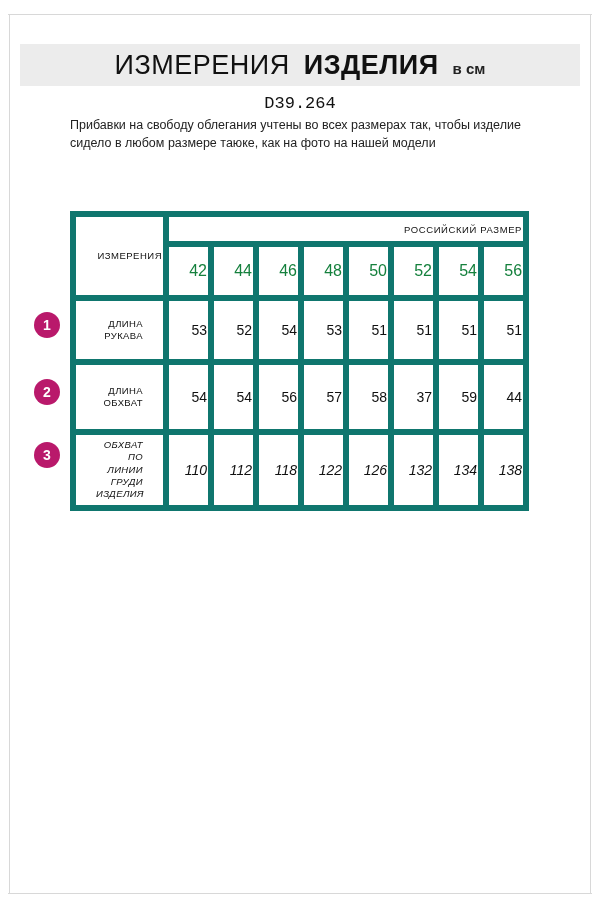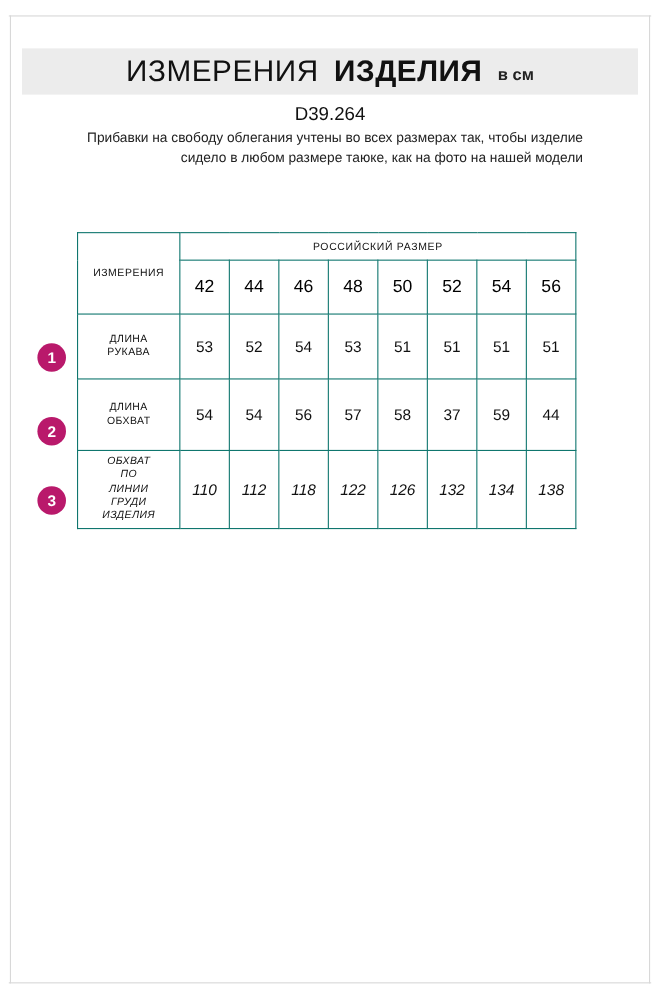--- a/index.html
+++ b/index.html
@@ -100,48 +100,49 @@
   }
 
   .article-code {
     position: absolute;
     left: 0;
     top: 90px;
     width: 600px;
     text-align: center;
     font-size: 17px;
     color: #111;
+    font-family: Liberation Mono, monospace;
   }
   .note {
     position: absolute;
     left: 70px;
     top: 113px;
     width: 460px;
-    text-align: right;
+    text-align: left;
     font-size: 12.5px;
     line-height: 1.42;
     color: #222;
   }
 
   
   .table-wrap {
     position: absolute;
     left: 70px;
     top: 207px;
     width: 453px;
   }
   table.sizes {
     border-collapse: collapse;
     width: 453px;
     table-layout: fixed;
   }
   table.sizes th,
   table.sizes td {
-    border: 1px solid #0f766e;
-    text-align: center;
+    border: 6px solid #0f766e;
+    text-align: right;
     vertical-align: middle;
     font-weight: normal;
   }
   .col-label { width: 93px; }
   .col-size { width: 45px; }
 
   .hdr-group {
     height: 22px;
     font-size: 9.5px;
     letter-spacing: 0.6px;
@@ -149,21 +150,21 @@
   }
   .hdr-meas {
     font-size: 9.5px;
     letter-spacing: 0.5px;
     color: #111;
     line-height: 1.25;
   }
   .hdr-size {
     font-size: 16px;
     font-weight: bold;
-    color: #000000;
+    color: #15803d;
     height: 46px;
   }
   .row-label {
     font-size: 9.5px;
     letter-spacing: 0.4px;
     line-height: 1.3;
     color: #111;
     padding: 4px 20px;
   }
   .cell-val {

